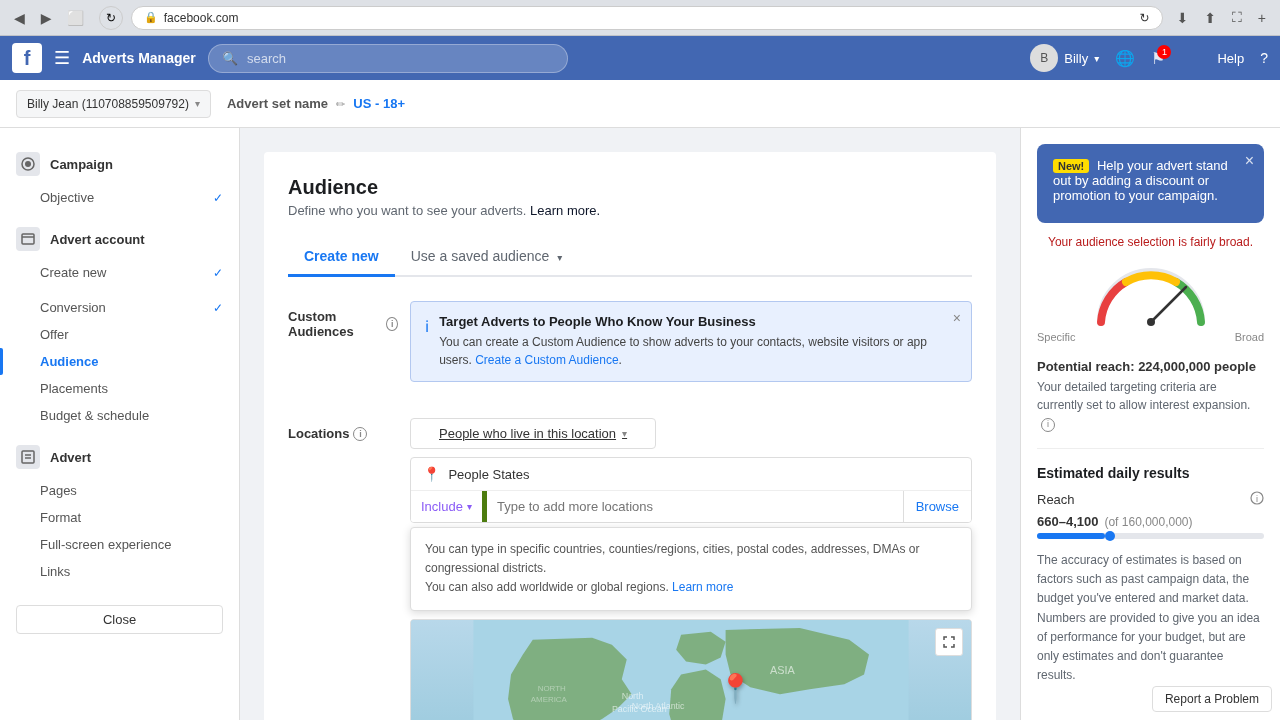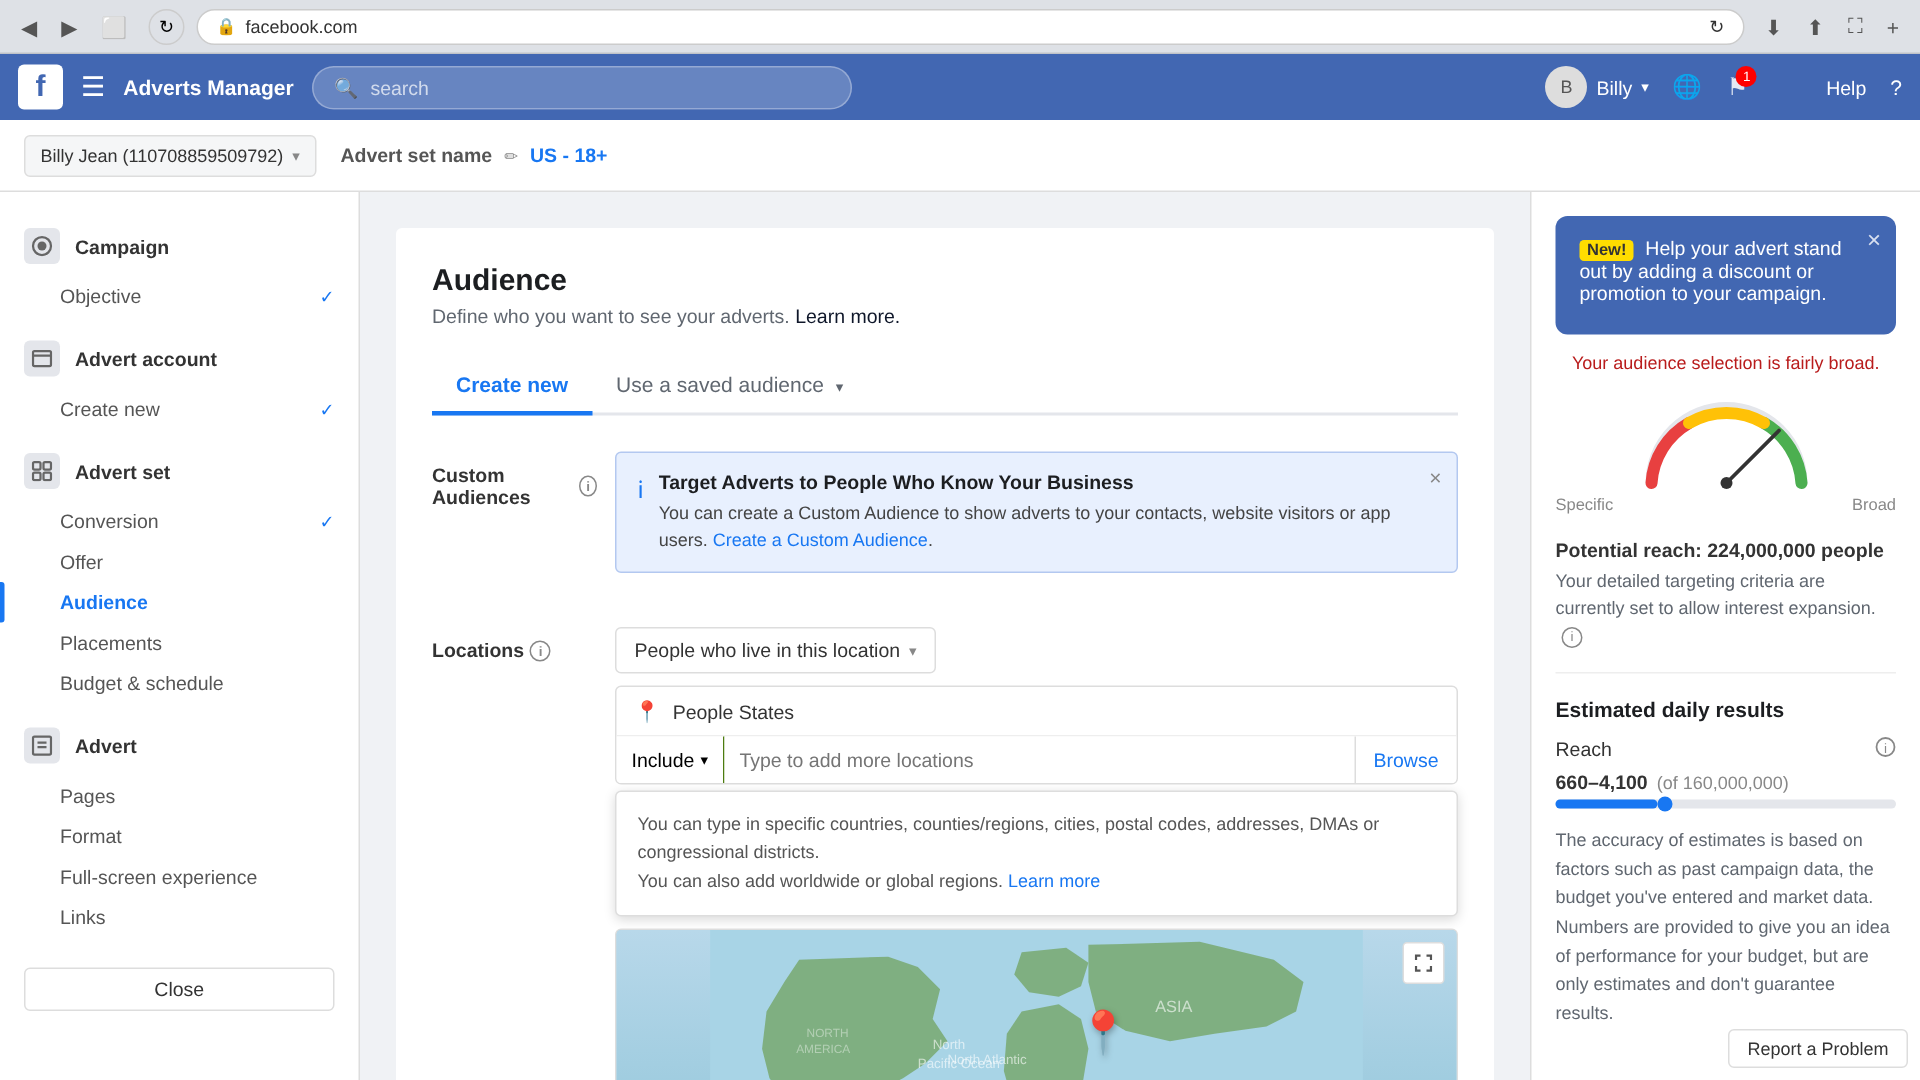--- a/index.html
+++ b/index.html
@@ -71,28 +71,28 @@
     .info-box-content { flex: 1; }
     .info-box-title { font-weight: 600; font-size: 13px; color: #1c1e21; margin-bottom: 4px; }
     .info-box-text { font-size: 12px; color: #444; line-height: 1.5; }
     .info-box-text a { color: #1877f2; text-decoration: none; }
     .info-box-close { position: absolute; top: 8px; right: 10px; cursor: pointer; color: #888; font-size: 14px; }
 
     
     .locations-row { display: flex; align-items: flex-start; gap: 12px; margin-bottom: 16px; }
     .field-label { font-size: 13px; font-weight: 600; color: #333; width: 110px; padding-top: 8px; flex-shrink: 0; display: flex; align-items: center; gap: 4px; }
     .locations-content { flex: 1; }
-    .location-dropdown { border: 1px solid #ddd; border-radius: 4px; padding: 7px 12px; font-size: 13px; color: #333; background: white; cursor: pointer; display: inline-flex; align-items: center; gap: 6px; margin-bottom: 8px; }
+    .location-dropdown { border: 1px solid #ddd; border-radius: 4px; padding: 7px 28px; font-size: 13px; color: #333; background: white; cursor: pointer; display: inline-flex; align-items: center; gap: 6px; margin-bottom: 8px; text-decoration: underline; }
     .location-dropdown .chevron { font-size: 10px; color: #888; }
     .locations-input-box { border: 1px solid #ddd; border-radius: 4px; overflow: hidden; }
     .location-selected { display: flex; align-items: center; gap: 8px; padding: 8px 12px; border-bottom: 1px solid #eee; }
     .location-pin { color: #4267b2; font-size: 14px; }
     .location-name { font-size: 13px; color: #333; font-weight: 500; }
     .location-input-row { display: flex; align-items: center; }
-    .include-dropdown { border: none; border-right: 1px solid #4d7c0f; padding: 8px 10px; font-size: 13px; color: #000000; background: white; cursor: pointer; display: flex; align-items: center; gap: 4px; }
+    .include-dropdown { border: none; border-right: 5px solid #4d7c0f; padding: 8px 10px; font-size: 13px; color: #8b5cf6; background: white; cursor: pointer; display: flex; align-items: center; gap: 4px; }
     .include-dropdown .chevron { font-size: 10px; }
     .location-search-input { flex: 1; border: none; outline: none; padding: 8px 10px; font-size: 13px; color: #333; }
     .browse-btn { border: none; border-left: 1px solid #ddd; padding: 8px 12px; background: white; cursor: pointer; font-size: 13px; color: #1877f2; font-weight: 500; }
 
     
     .location-tooltip { background: white; border: 1px solid #ddd; border-radius: 4px; padding: 12px 14px; margin-top: 4px; font-size: 12px; color: #555; line-height: 1.6; box-shadow: 0 2px 8px rgba(0,0,0,0.15); }
     .location-tooltip a { color: #1877f2; text-decoration: none; }
 
     
     .map-container { border: 1px solid #ddd; border-radius: 4px; overflow: hidden; position: relative; height: 180px; background: #a8d5e8; margin-top: 8px; }
@@ -210,31 +210,20 @@
         </div>
         <span>Advert account</span>
       </div>
       <div class="sidebar-item">
         <span>Create new</span>
         <span class="checkmark">✓</span>
       </div>
     </div>
 
     <div class="sidebar-section">
-      <div class="sidebar-section-header">
-        <div class="sidebar-section-icon">
-          <svg width="14" height="14" viewBox="0 0 14 14">
-              <rect x="1" y="1" width="5" height="5" rx="1" fill="none" stroke="#666" stroke-width="1.5"></rect>
-              <rect x="8" y="1" width="5" height="5" rx="1" fill="none" stroke="#666" stroke-width="1.5"></rect>
-              <rect x="1" y="8" width="5" height="5" rx="1" fill="none" stroke="#666" stroke-width="1.5"></rect>
-              <rect x="8" y="8" width="5" height="5" rx="1" fill="none" stroke="#666" stroke-width="1.5"></rect>
-            </svg>
-        </div>
-        <span>Advert set</span>
-      </div>
       <div class="sidebar-item">
         <span>Conversion</span>
         <span class="checkmark">✓</span>
       </div>
       <div class="sidebar-item">
         <span>Offer</span>
       </div>
       <div class="sidebar-item active">
         <span>Audience</span>
       </div>

